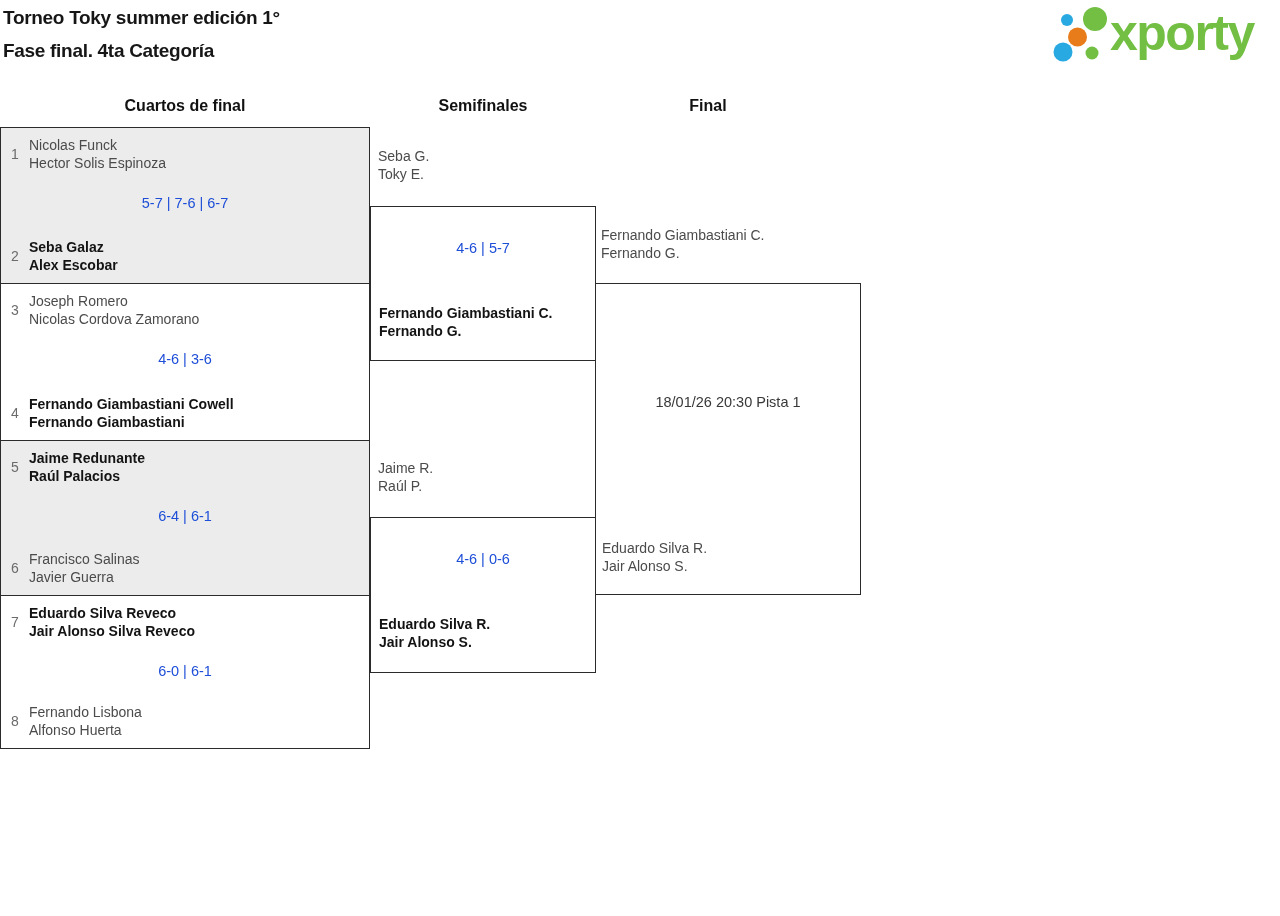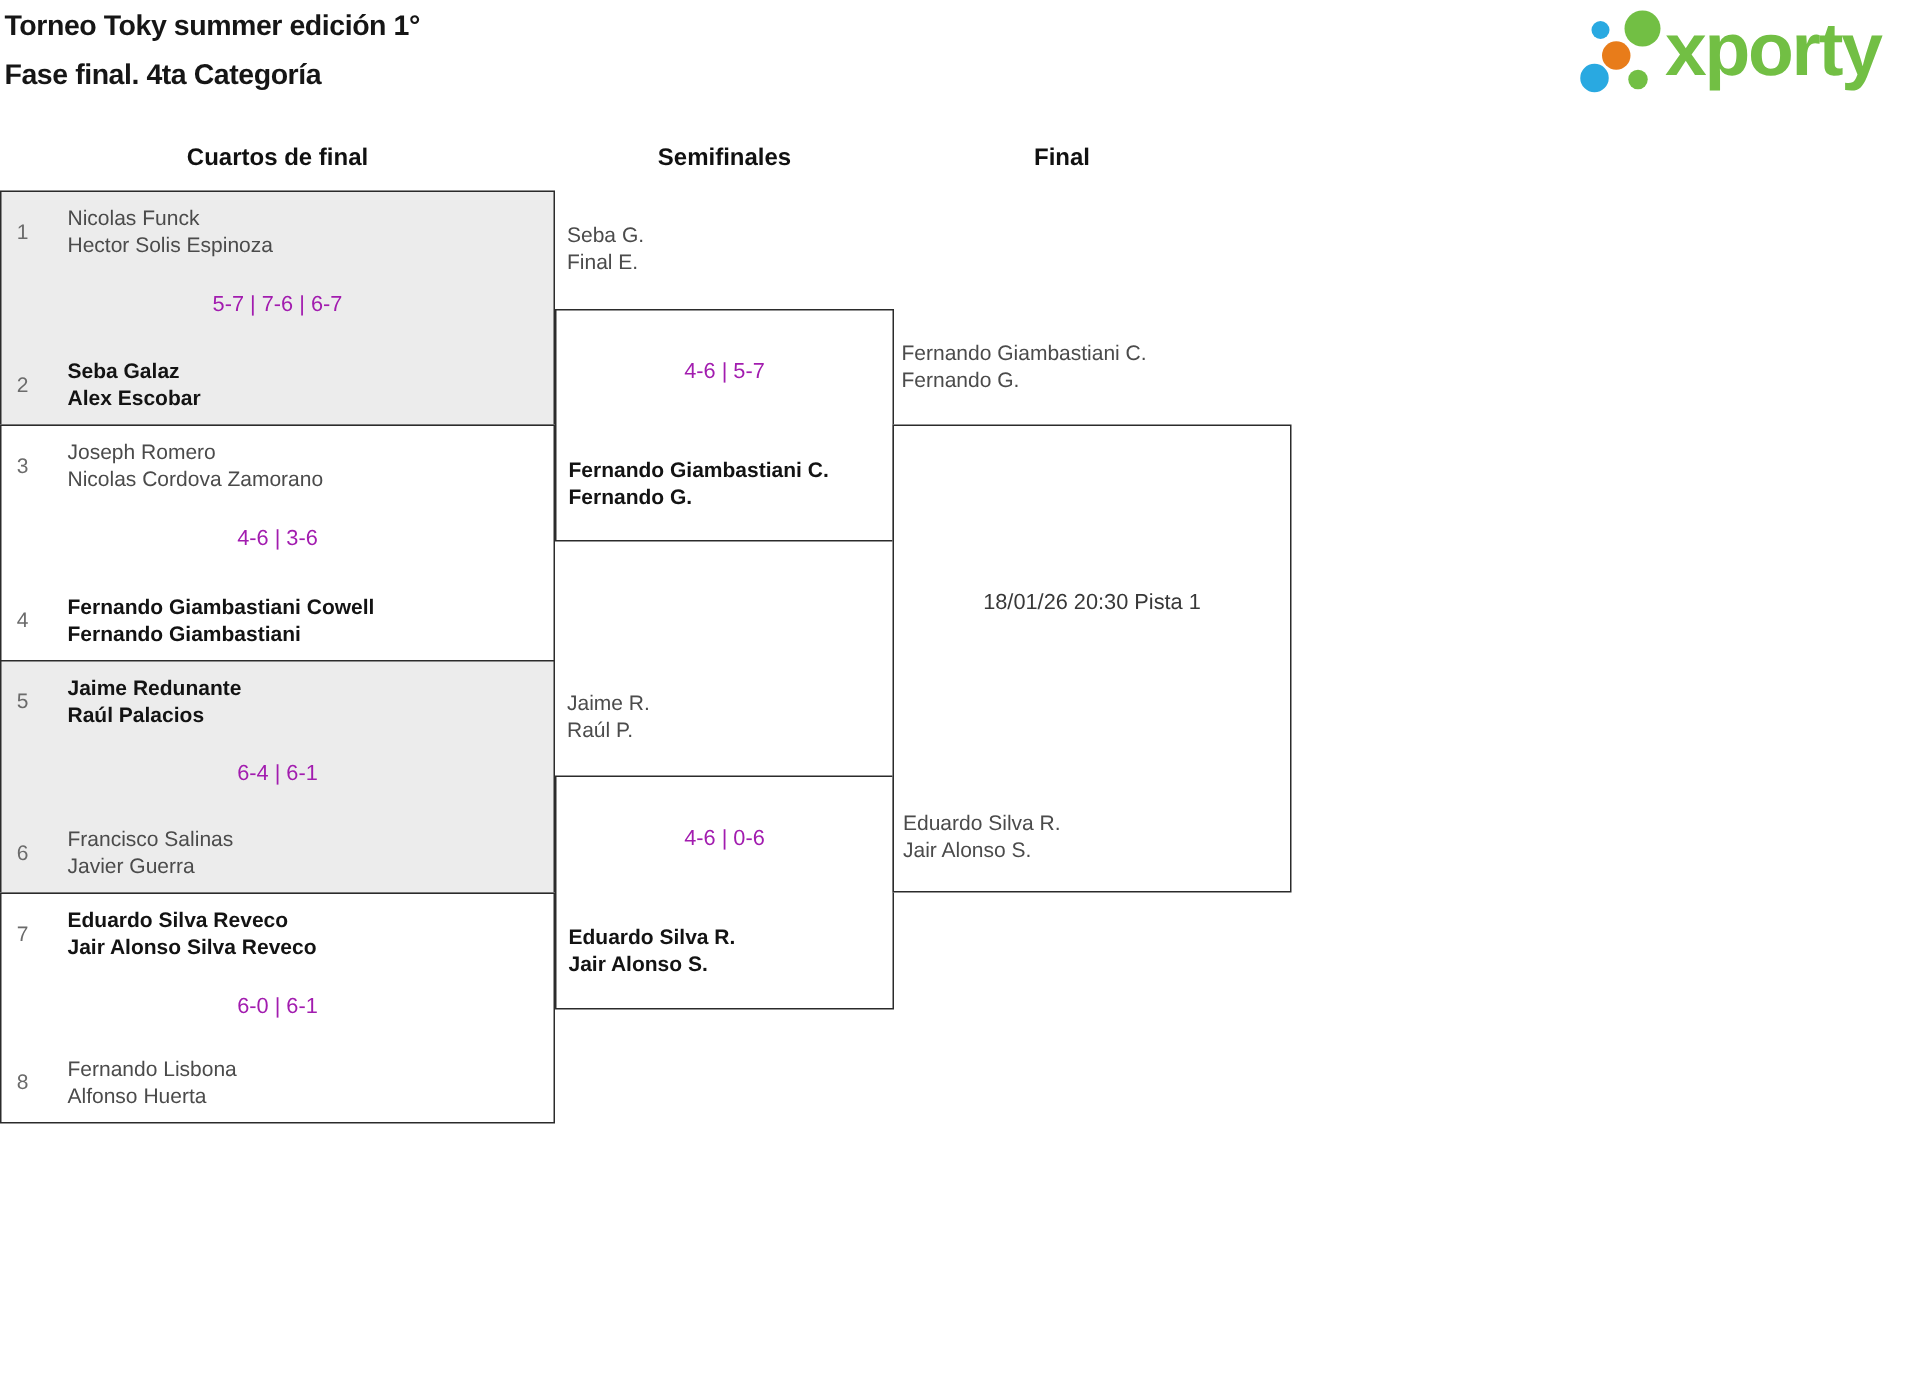--- a/index.html
+++ b/index.html
@@ -22,25 +22,25 @@
   .col-f{left:595px;width:226px;}
 
   
   .box{position:absolute;box-sizing:border-box;border:1px solid #2b2b2b;background:#fff;}
   .box.gray{background:#ececec;}
 
   .team-row{position:absolute;left:4px;right:4px;display:flex;align-items:center;}
   .team-row.top{top:8px;}
   .team-row.bottom{bottom:9px;}
   .seed{width:20px;text-align:center;font-size:14px;line-height:18px;color:#6b6b6b;flex:0 0 20px;}
-  .names{margin-left:20px;font-size:14px;line-height:18px;color:#4b4b4b;}
+  .names{margin-left:4px;font-size:14px;line-height:18px;color:#4b4b4b;}
   .team-row.winner .names{font-weight:700;color:#131313;}
 
   .score{position:absolute;left:0;right:0;top:65px;text-align:center;
-         font-size:14.5px;line-height:20px;color:#a21caf;}
+         font-size:14.5px;line-height:20px;color:#1d4ed8;}
   .sf-score{top:31px;}
 
   .winner-names{position:absolute;left:8px;top:97px;font-size:14px;line-height:18px;
                 font-weight:700;color:#131313;}
 
   .side-label{position:absolute;font-size:14px;line-height:18px;color:#4b4b4b;}
 
   .schedule{position:absolute;left:0;right:0;top:108px;text-align:center;
             font-size:14.5px;line-height:20px;color:#383838;}
   .final-team2{position:absolute;left:6px;top:255px;font-size:14px;line-height:18px;color:#4b4b4b;}
@@ -137,21 +137,21 @@
       <div class="seed">8</div>
       <div class="names">
         <div>Fernando Lisbona</div>
         <div>Alfonso Huerta</div>
       </div>
     </div>
   </div>
 
   <div class="side-label" style="left:378px;top:147px;">
     <div>Seba G.</div>
-    <div>Final E.</div>
+    <div>Toky E.</div>
   </div>
   <div class="box" style="left:370px;top:206px;width:226px;height:155px;">
     <div class="score sf-score">4-6 | 5-7</div>
     <div class="winner-names">
       <div>Fernando Giambastiani C.</div>
       <div>Fernando G.</div>
     </div>
   </div>
 
   <div class="side-label" style="left:378px;top:459px;">

